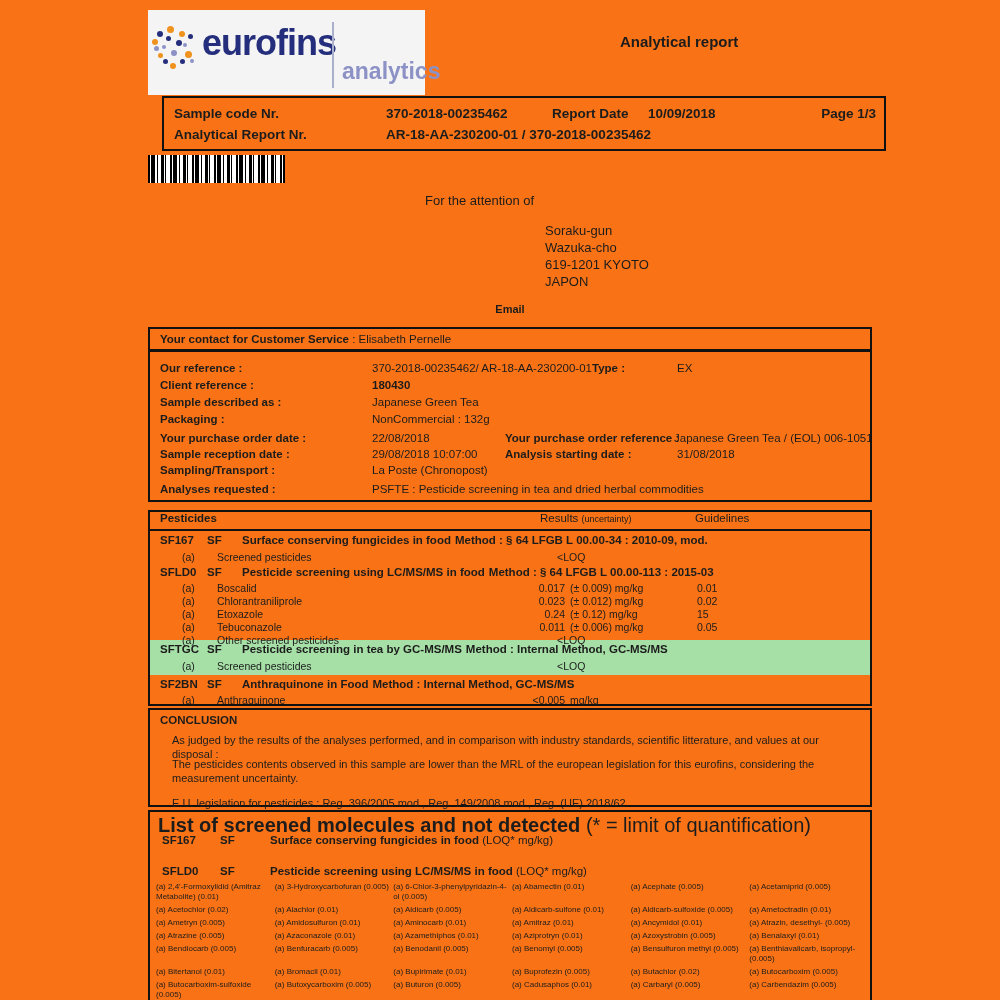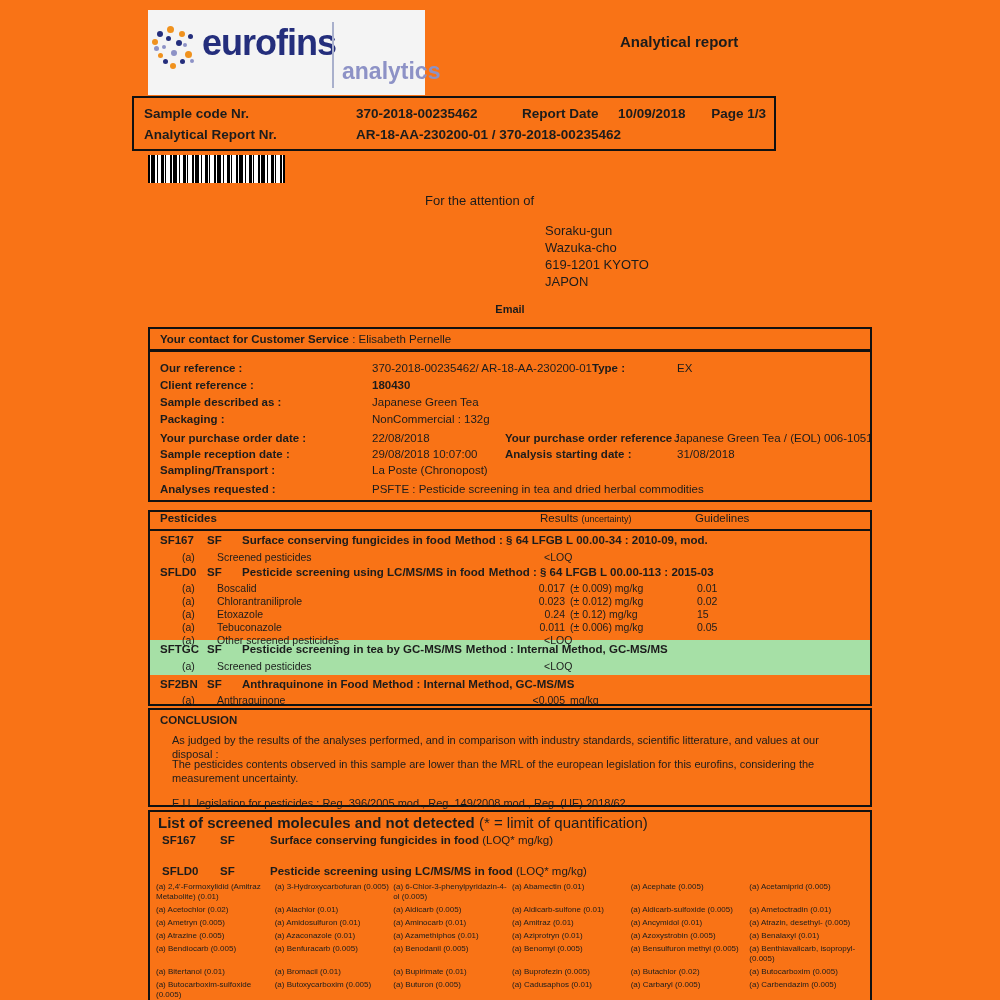--- a/index.html
+++ b/index.html
@@ -11,21 +11,21 @@
   
   .logo-block { left:148px; top:10px; width:277px; height:85px; background:#f4f4f4; }
   .logo-dots { position:absolute; left:4px; top:16px; width:48px; height:48px; }
   .dot { position:absolute; border-radius:50%; }
   .logo-word { position:absolute; left:54px; top:12px; font-size:36px; font-weight:600; color:#242e7c; letter-spacing:-1px; }
   .logo-divider { position:absolute; left:184px; top:12px; width:2px; height:66px; background:#a9b0cc; }
   .logo-sub { position:absolute; left:194px; top:48px; font-size:23px; font-weight:600; color:#8d92c6; }
   .report-title { left:620px; top:33px; font-size:15px; font-weight:bold; }
 
   
-  .sample-box { left:132px; top:96px; width:644px; height:55px; border:2px solid #111; }
+  .sample-box { left:162px; top:96px; width:724px; height:55px; border:2px solid #111; }
   .sample-box span { position:absolute; font-weight:bold; font-size:13.5px; white-space:nowrap; }
 
   
   .barcode { left:148px; top:155px; width:137px; height:28px;
     background:repeating-linear-gradient(90deg,#000 0 2px,#fff 2px 3px,#000 3px 7px,#fff 7px 9px,#000 9px 10px,#fff 10px 13px,#000 13px 16px,#fff 16px 17px,#000 17px 18px,#fff 18px 22px); }
 
   .attention-label { left:425px; top:193px; font-size:13px; }
   .address { left:545px; top:222px; font-size:13px; }
   .addr-line { height:17px; line-height:17px; }
   .email-label { left:148px; top:303px; width:724px; text-align:center; font-size:11px; font-weight:bold; }
@@ -50,32 +50,32 @@
   .psec { position:absolute; left:0; right:0; height:14px; font-weight:bold; font-size:11.5px; white-space:nowrap; }
   .psec .code { position:absolute; left:10px; }
   .psec .stype { position:absolute; left:57px; }
   .psec .sname { position:absolute; left:92px; }
   .psec .method { margin-left:4px; }
   .prow { position:absolute; left:0; right:0; height:13px; font-size:10.5px; white-space:nowrap; }
   .prow .pfx { position:absolute; left:32px; }
   .prow .pname { position:absolute; left:67px; }
   .prow .pval { position:absolute; left:355px; width:60px; text-align:right; }
   .prow .punc { position:absolute; left:420px; }
-  .prow .ploq { position:absolute; left:394px; }
+  .prow .ploq { position:absolute; left:407px; }
   .prow .pgl { position:absolute; left:547px; }
   .green-band { position:absolute; left:0; right:0; top:128px; height:35px; background:#a6e0a6; }
 
   
   .concl-box { left:148px; top:708px; width:724px; height:99px; border:2px solid #111; font-size:11px; }
   .concl-title { position:absolute; left:10px; top:4px; font-weight:bold; font-size:11.5px; }
   .concl-p { position:absolute; left:10px; right:10px; line-height:13.5px;margin-left:12px; }
 
   
   .mol-box { left:148px; top:810px; width:724px; height:195px; border:2px solid #111; border-bottom:none; }
-  .mol-title { position:absolute; left:8px; top:2px; font-size:15px; font-weight:bold; }
+  .mol-title { position:absolute; left:8px; top:2px; font-size:20px; font-weight:bold; }
   .mol-title .note { font-weight:normal; }
   .mol-sec { position:absolute; left:0; right:0; height:15px; font-weight:bold; font-size:11.5px; white-space:nowrap; }
   .mol-sec .code { position:absolute; left:12px; }
   .mol-sec .stype { position:absolute; left:70px; }
   .mol-sec .sname { position:absolute; left:120px; }
   .mol-sec .loq { font-weight:normal; }
   .mol-grid { position:absolute; left:0; right:0; display:grid; grid-template-columns:repeat(6,1fr); padding:0 6px; column-gap:4px; }
   .mol-cell { font-size:8px; line-height:10px; padding-bottom:3px; }
 </style>
 </head>

